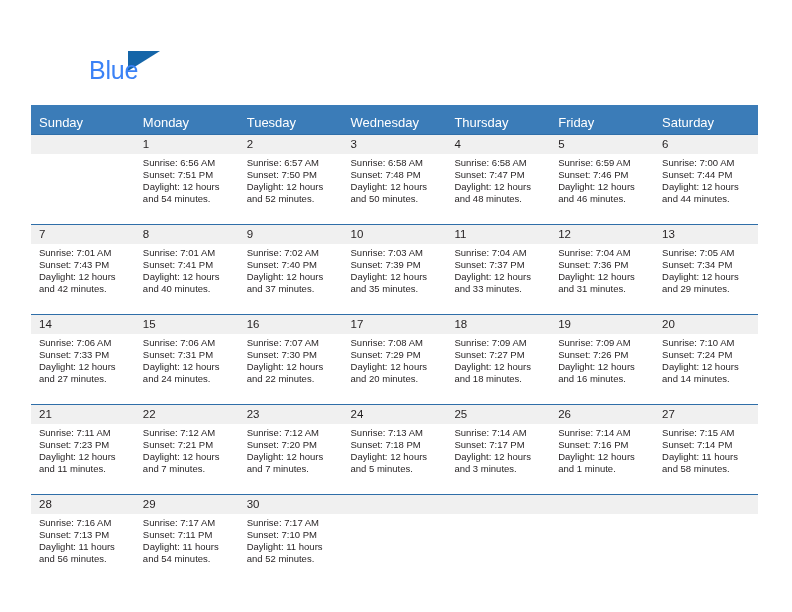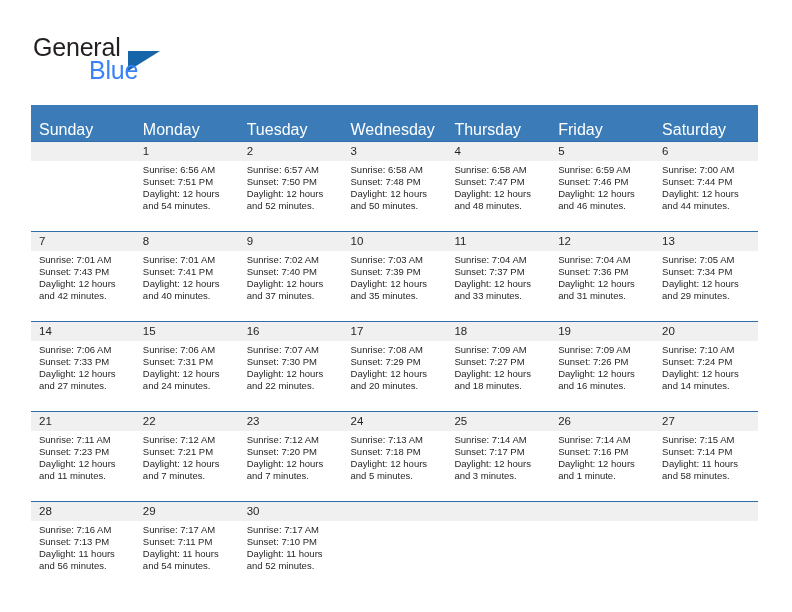--- a/index.html
+++ b/index.html
@@ -89,24 +89,24 @@
     position: absolute;
     left: 31px;
     top: 105px;
     width: 727px;
     border-collapse: collapse;
     table-layout: fixed;
   }
   .calendar th {
     background: #3b7cb8;
     color: #ffffff;
-    font-size: 16px;
+    font-size: 13px;
     font-weight: normal;
     text-align: left;
-    padding: 18px 0 5px 8px;
+    padding: 11px 0 5px 8px;
     height: 10px;
     line-height: 13px;
   }
   .calendar td {
     vertical-align: top;
     padding: 0;
     width: 103.857px;
     border-top: 1px solid #2f6ea8;
   }
   .calendar tr.week td {
@@ -137,21 +137,20 @@
   }
 </style>
 </head>
 <body>
 
 <div class="page">
 
   <div class="header">
 
     <div class="brand">
-      <span class="brand-general">General</span>
       <span class="brand-triangle"></span>
       <span class="brand-blue">Blue</span>
     </div>
 
     <div class="title-block">
     </div>
 
   </div>
 
   <table class="calendar">

